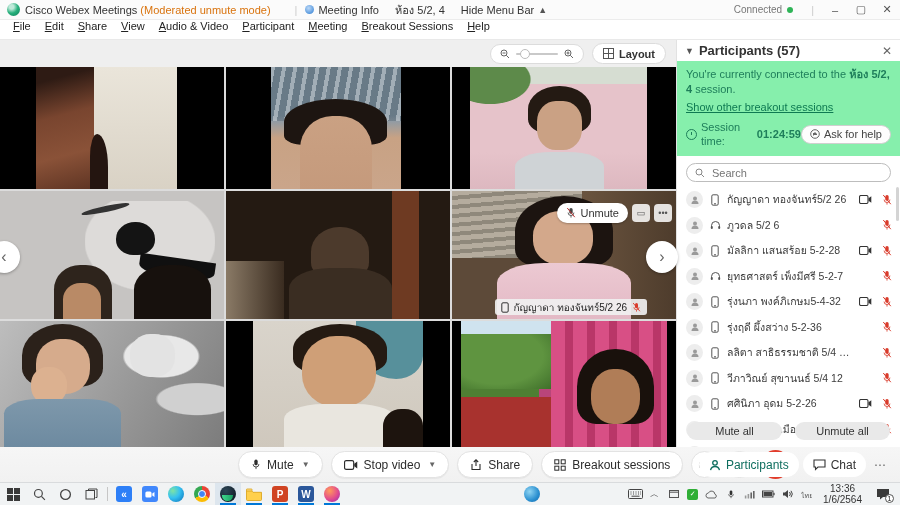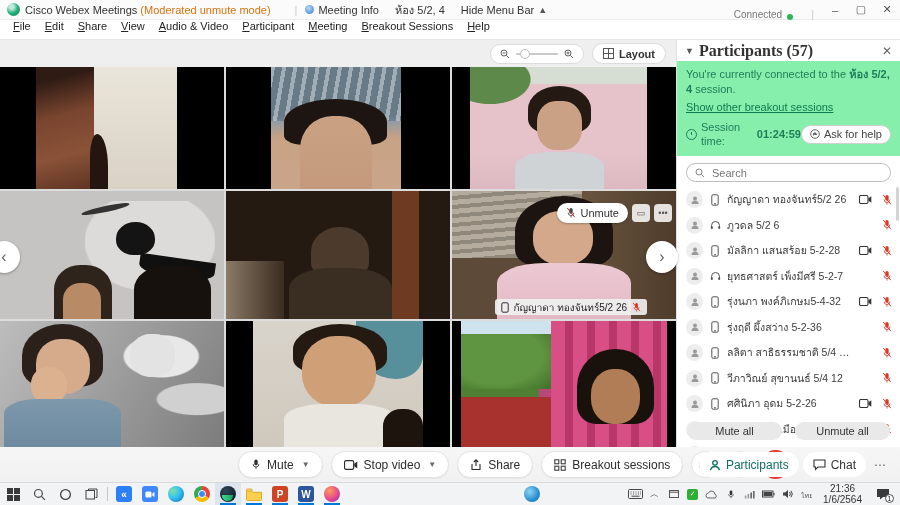--- a/index.html
+++ b/index.html
@@ -12,21 +12,21 @@
   
   #titlebar{left:0;top:0;width:900px;height:20px;background:#fbfbfb;border-bottom:1px solid #ececec;
     display:flex;align-items:center;font-size:11px;color:#333;}
   .wx-ball{width:13px;height:13px;border-radius:50%;margin:0 5px 0 7px;
     background:radial-gradient(circle at 35% 30%,#bfe9d9 0 18%,#27b07c 50%,#0b7e57 100%);}
   .orange{color:#d9730d;}
   .tb-sep{color:#ccc;margin:0 8px;}
   .info-dot{width:9px;height:9px;border-radius:50%;background:radial-gradient(circle at 40% 35%,#bcd9f7,#2b7cd3);margin-right:4px;}
   .tb-item{display:flex;align-items:center;margin-right:16px;white-space:nowrap;}
   .caret-up{font-size:9px;margin-left:4px;color:#555;}
-  #tb-right{margin-left:auto;display:flex;align-items:flex-end;}
+  #tb-right{margin-left:auto;display:flex;align-items:center;}
   .conn-dot{width:6px;height:6px;border-radius:50%;background:#2fb457;margin:0 10px 0 5px;}
   .conn-txt{color:#777;font-size:10px;}
   .winbtn{width:26px;height:20px;display:flex;align-items:center;justify-content:center;color:#555;font-size:11px;}
 
   
   #menubar{left:0;top:20px;width:900px;height:20px;background:#fff;border-bottom:1px solid #e9e9e9;
     display:flex;padding-left:6px;font-size:11px;color:#222;}
   .menu-item{padding:0 7px;white-space:nowrap;}
 
   
@@ -111,21 +111,21 @@
   .t33-pink{left:44%;top:0;width:52%;height:100%;background:repeating-linear-gradient(90deg,#d84f85 0 14px,#b93668 14px 22px);}
   .t33-hair{left:56%;top:22%;width:34%;height:60%;background:#19110c;border-radius:50% 50% 25% 25%;}
   .t33-face{left:62%;top:38%;width:22%;height:44%;background:#b07d57;border-radius:45%;}
 
   .nav-arrow{position:absolute;width:32px;height:32px;border-radius:50%;background:#fff;box-shadow:0 1px 3px rgba(0,0,0,.3);
     display:flex;align-items:center;justify-content:center;color:#666;font-size:16px;z-index:5;}
 
   
   #panel{left:676px;top:40px;width:224px;height:407px;background:#fff;border-left:1px solid #e2e2e2;font-size:11px;overflow:hidden;}
   #panel-header{display:flex;align-items:center;height:21px;padding:0 8px;color:#333;}
-  #panel-title{font-weight:bold;font-size:16px;margin-left:5px;font-family:Liberation Serif, serif;}
+  #panel-title{font-weight:bold;font-size:13px;margin-left:5px;}
   #panel-close{margin-left:auto;color:#666;font-size:12px;}
   #mintbox{background:#86efac;padding:6px 9px 7px 9px;color:#1e7e5a;line-height:1.35;}
   #mintbox .bold{font-weight:bold;}
   #bo-link{display:inline-block;margin-top:3px;color:#0e7a52;text-decoration:underline;}
   #sess-row{display:flex;align-items:center;margin-top:5px;}
   .clock-ic{width:11px;height:11px;border:1px solid #1e7e5a;border-radius:50%;position:relative;margin-right:4px;flex:none;}
   .clock-ic:after{content:"";position:absolute;left:4px;top:2px;width:1px;height:3px;background:#1e7e5a;}
   #askhelp{margin-left:auto;display:flex;align-items:center;gap:4px;background:#fdfdfd;border:1px solid #cfcfcf;border-radius:10px;height:19px;padding:0 8px;color:#444;white-space:nowrap;}
   #searchwrap{margin:7px 9px 5px 9px;height:19px;border:1px solid #bdbdbd;border-radius:10px;display:flex;align-items:center;padding:0 8px;gap:5px;}
   #searchwrap input{border:none;outline:none;flex:1;font-size:11px;color:#444;background:transparent;min-width:0;}
@@ -894,21 +894,21 @@
             <path d="M1 3.5h2L6 1v8L3 6.5H1z" fill="#444"></path>
             <path d="M7.5 3a3 3 0 0 1 0 4M9 1.8a5 5 0 0 1 0 6.4" fill="none" stroke="#444"></path>
           </svg>
         </span>
       <span class="tray-ic">
           <svg width="11" height="9" viewBox="0 0 11 9">
             <text x="0" y="8" font-size="7" fill="#555">ไทย</text>
           </svg>
         </span>
       <span id="clock">
-        <div>21:36</div>
+        <div>13:36</div>
         <div>1/6/2564</div>
       </span>
       <span id="notif">
         <svg width="14" height="12" viewBox="0 0 14 12">
             <path d="M1 1h12v8H7L4 11.5V9H1z" fill="#3a3a3a"></path>
           </svg>
         <span class="badge">1</span>
       </span>
     </span>
   </div>

